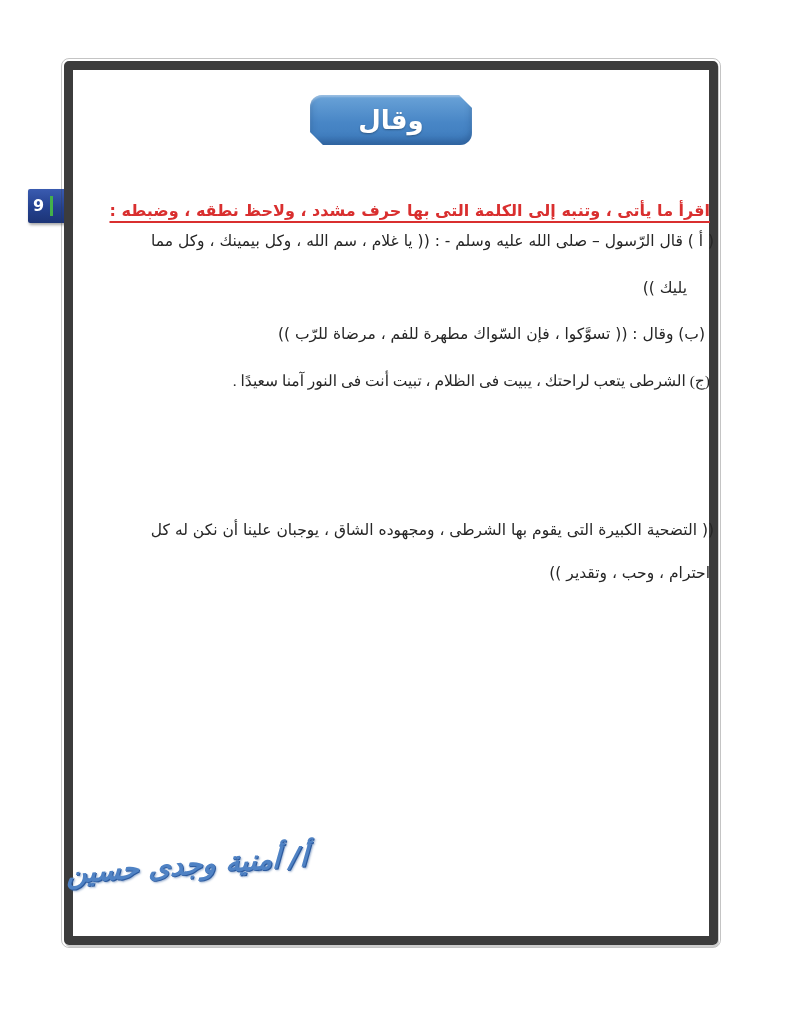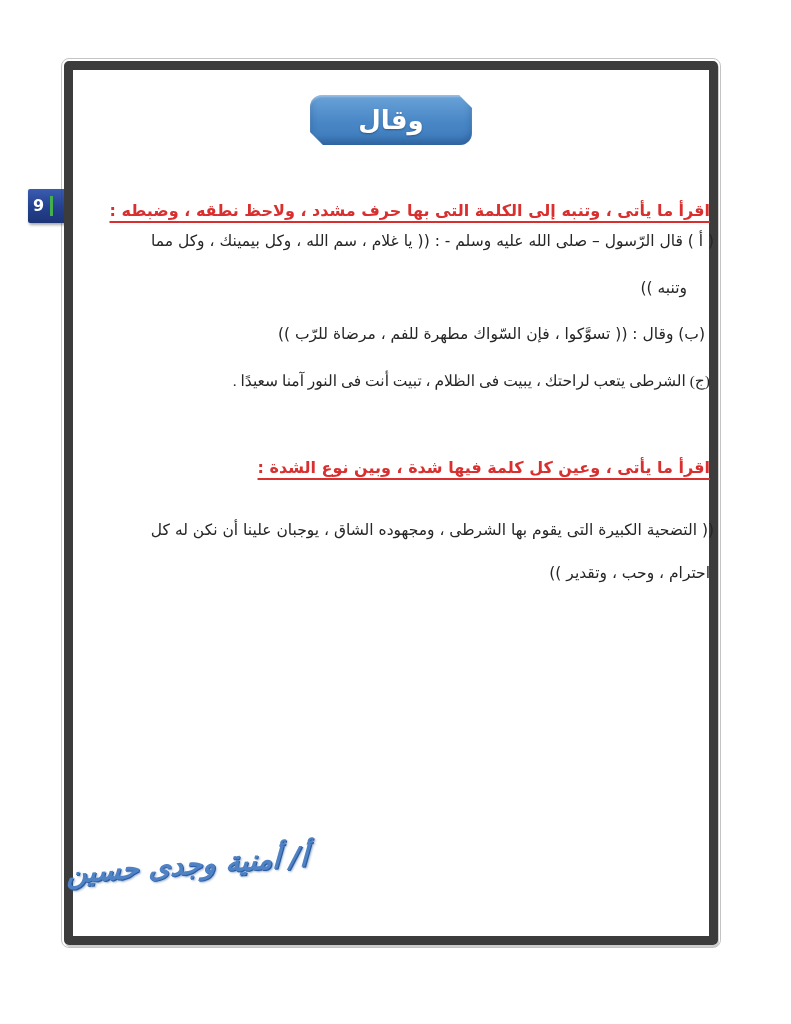--- a/index.html
+++ b/index.html
@@ -137,27 +137,26 @@
   <div class="frame"></div>
 
   <div class="title-box">
     <span class="title-text">وقال</span>
   </div>
 
   <div class="heading h1pos">اقرأ ما يأتى ، وتنبه إلى الكلمة التى بها حرف مشدد ، ولاحظ نطقه ، وضبطه :</div>
 
   <div class="body-line para-a1">( أ ) قال الرّسول – صلى الله عليه وسلم - : (( يا غلام ، سم الله ، وكل بيمينك ، وكل مما</div>
 
-  <div class="body-line para-a2">وتنبه ))</div>
+  <div class="body-line para-a2">يليك ))</div>
 
   <div class="body-line para-b">(ب) وقال : (( تسوَّكوا ، فإن السّواك مطهرة للفم ، مرضاة للرّب ))</div>
 
   <div class="body-line para-c">(ج) الشرطى يتعب لراحتك ، يبيت فى الظلام ، تبيت أنت فى النور آمنا سعيدًا .</div>
 
-  <div class="heading h2pos">اقرأ ما يأتى ، وعين كل كلمة فيها شدة ، وبين نوع الشدة :</div>
 
   <div class="body-line para-d1">(( التضحية الكبيرة التى يقوم بها الشرطى ، ومجهوده الشاق ، يوجبان علينا أن نكن له كل</div>
 
   <div class="body-line para-d2">احترام ، وحب ، وتقدير ))</div>
 
   <div class="signature">أ/ أمنية وجدى حسين</div>
 
 </div>
 
 </body></html>

